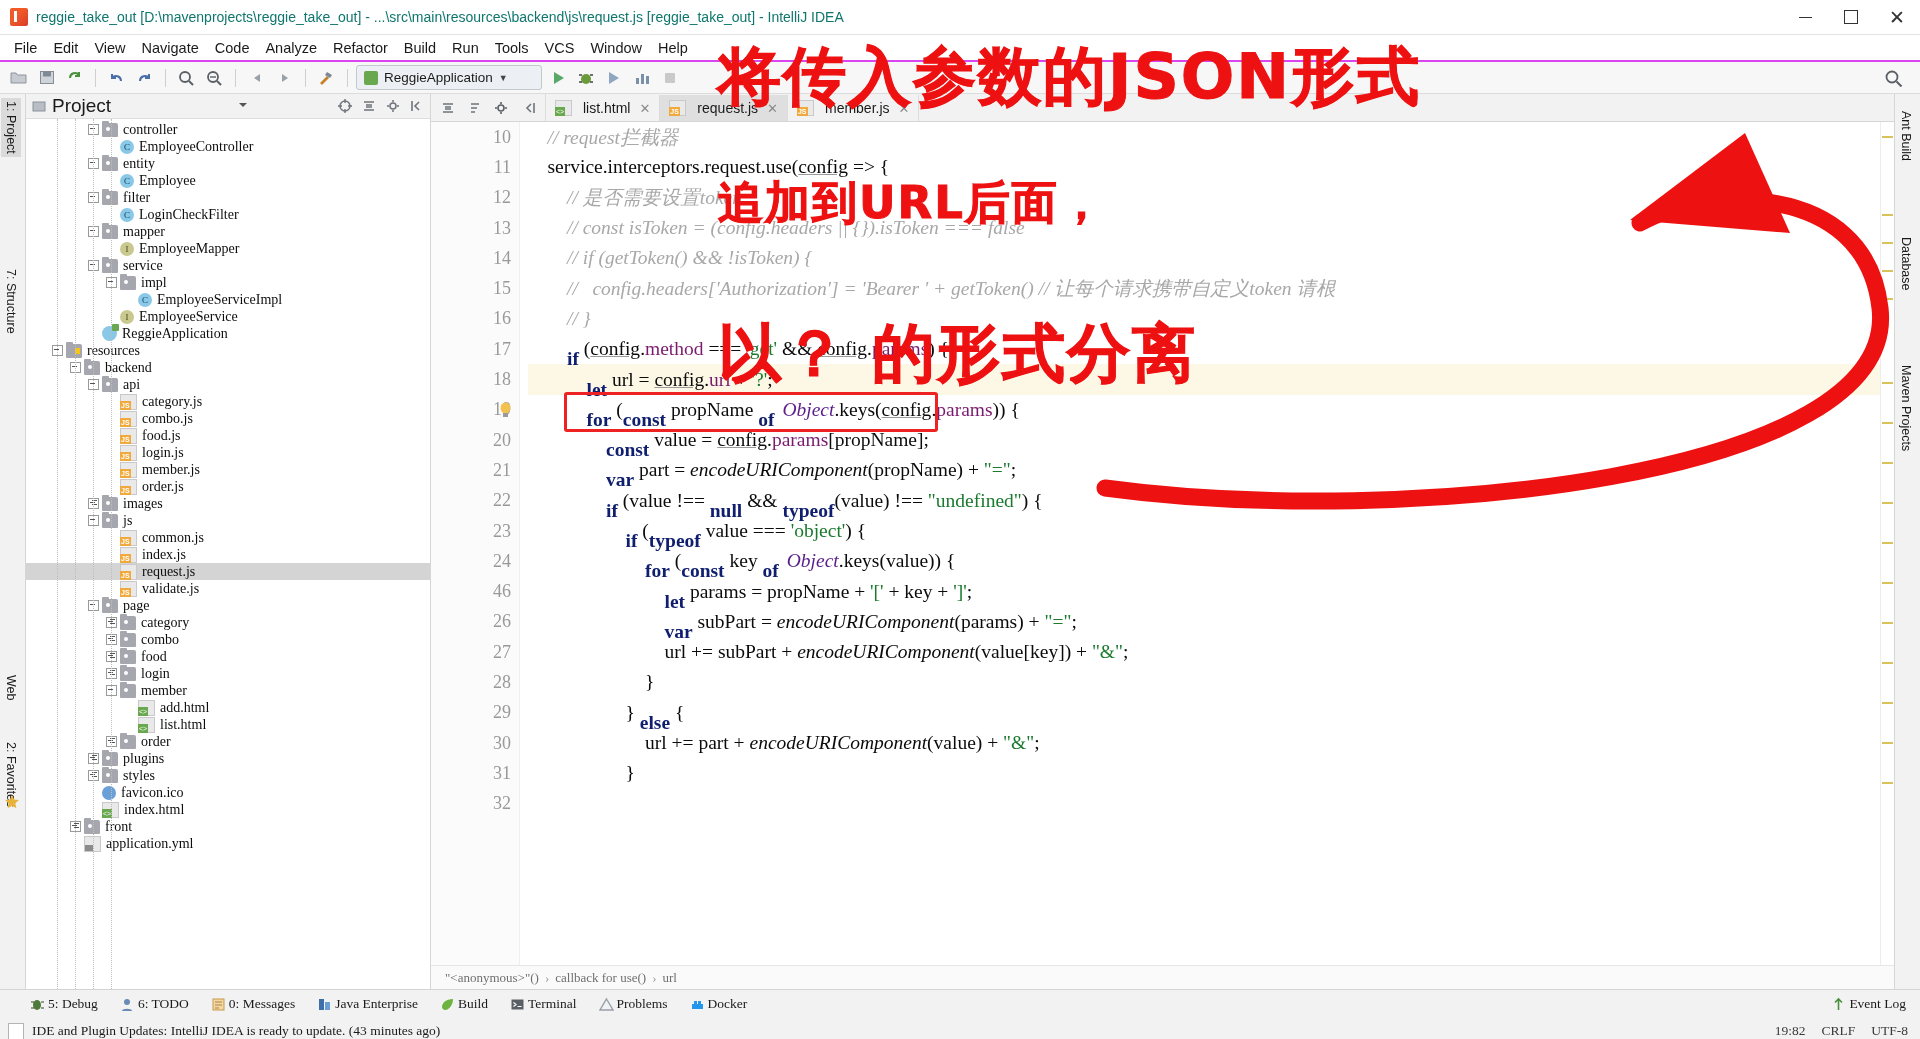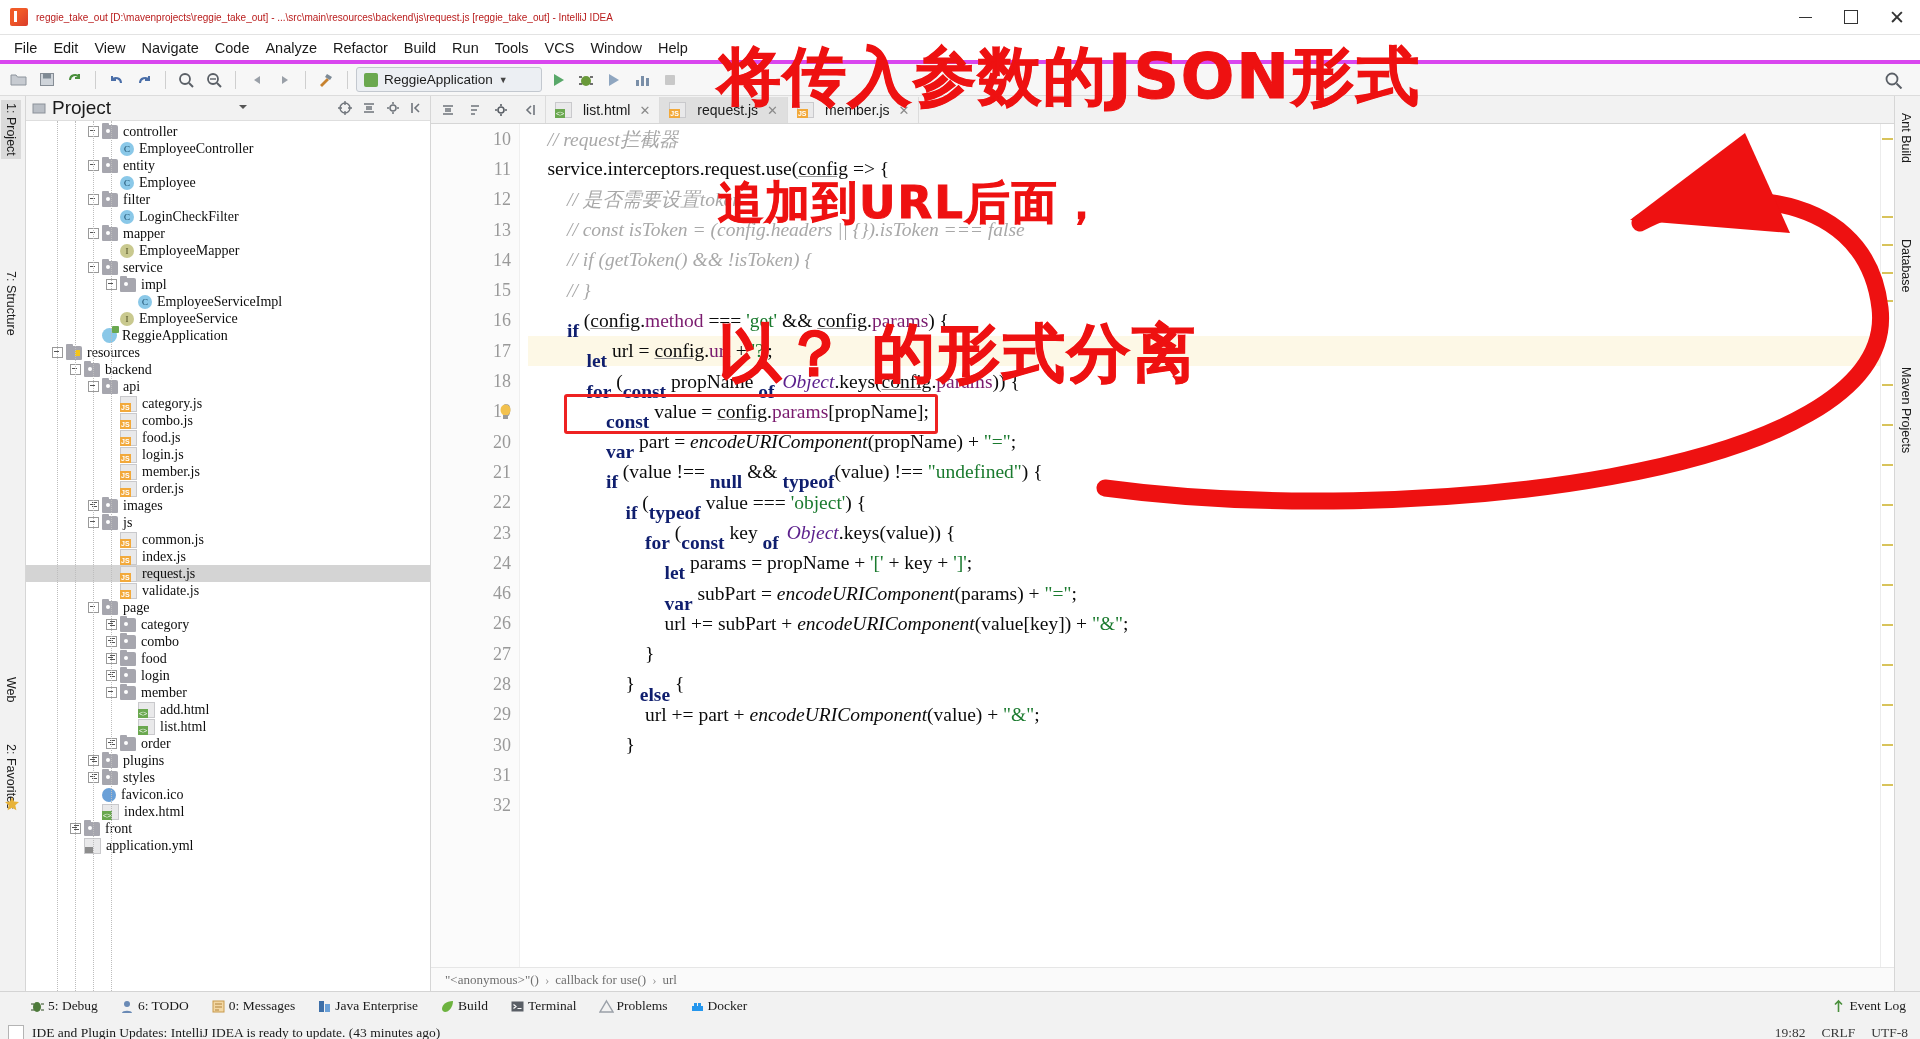--- a/index.html
+++ b/index.html
@@ -10,29 +10,29 @@
     font-size:12px;color:#000;
     -webkit-font-smoothing:none;
   }
   .app{position:relative;width:1920px;height:1039px;background:#f0f0f0;}
 
   
   .titlebar{height:34px;background:#ffffff;display:flex;align-items:center;border-bottom:1px solid #e3e3e3;}
   .tb-icon{width:18px;height:18px;margin-left:10px;margin-right:8px;flex:none;
            background:linear-gradient(135deg,#f05a28 0%,#f05a28 40%,#d93b2b 100%);border-radius:2px;position:relative;}
   .tb-icon:after{content:"";position:absolute;left:4px;top:3px;width:3px;height:11px;background:#fff;}
-  .tb-title{font-size:10px;color:#b91c1c;white-space:nowrap;}
+  .tb-title{font-size:14px;color:#0f766e;white-space:nowrap;}
   .tb-spacer{flex:1;}
   .winbtn{width:46px;height:34px;display:flex;align-items:center;justify-content:center;color:#333;font-size:15px;}
   .wb-min{width:13px;height:1px;background:#333;display:block;}
   .wb-max{width:12px;height:12px;border:1.4px solid #333;display:block;}
   .wb-x{font-size:19px;line-height:19px;font-family:"DejaVu Sans",sans-serif;}
 
   
-  .menubar{height:25px;background:#ffffff;display:flex;align-items:center;padding-left:6px;border-bottom:4px solid #d946ef;}
+  .menubar{height:25px;background:#ffffff;display:flex;align-items:center;padding-left:6px;border-bottom:2px solid #d946ef;}
   .menuitem{padding:3px 8px;font-size:14.5px;color:#1a1a1a;white-space:nowrap;}
 
   
   .toolbar{height:31px;background:#f7f7f7;display:flex;align-items:center;padding-left:6px;border-bottom:1px solid #dcdcdc;gap:3px;}
   .tbtn{width:25px;height:25px;display:flex;align-items:center;justify-content:center;border-radius:3px;position:relative;}
   .tsep{width:1px;height:18px;background:#cfcfcf;margin:0 5px;}
   .runcfg{height:23px;min-width:170px;background:#eceff3;border:1px solid #c3c8cf;border-radius:3px;
           display:flex;align-items:center;gap:6px;padding:0 7px;font-size:13.5px;color:#1b1b1b;}
   .runcfg .rc-ic{width:14px;height:14px;border-radius:2px;background:#6aa84f;position:relative;flex:none;}
   .toolbar-spacer{flex:1;}
@@ -670,20 +670,21 @@
                 <ellipse cx="6.5" cy="6" rx="5" ry="5.5" fill="#f2c14e"></ellipse>
                 <rect x="4" y="11" width="5" height="4" fill="#9a9a9a"></rect>
               </svg></div>
           </div>
         <div class="code" id="code">
             <div class="cline">&nbsp;&nbsp;&nbsp;&nbsp;<span class="cmt">// request拦截器</span></div>
             <div class="cline">&nbsp;&nbsp;&nbsp;&nbsp;service.interceptors.request.use(<span class="ulink">config</span> =&gt; {</div>
             <div class="cline">&nbsp;&nbsp;&nbsp;&nbsp;&nbsp;&nbsp;&nbsp;&nbsp;<span class="cmt">// 是否需要设置token</span></div>
             <div class="cline">&nbsp;&nbsp;&nbsp;&nbsp;&nbsp;&nbsp;&nbsp;&nbsp;<span class="cmt">// const isToken = (config.headers || {}).isToken === false</span></div>
             <div class="cline">&nbsp;&nbsp;&nbsp;&nbsp;&nbsp;&nbsp;&nbsp;&nbsp;<span class="cmt">// if (getToken() &amp;&amp; !isToken) {</span></div>
+            <div class="cline">&nbsp;&nbsp;&nbsp;&nbsp;&nbsp;&nbsp;&nbsp;&nbsp;<span class="cmt">//   config.headers['Authorization'] = 'Bearer ' + getToken() // 让每个请求携带自定义token 请根</span></div>
             <div class="cline">&nbsp;&nbsp;&nbsp;&nbsp;&nbsp;&nbsp;&nbsp;&nbsp;<span class="cmt">// }</span></div>
             <div class="cline">&nbsp;&nbsp;&nbsp;&nbsp;&nbsp;&nbsp;&nbsp;&nbsp;<span class="kw">if</span> (<span class="ulink">config</span>.<span class="fld">method</span> === <span class="str">'get'</span> &amp;&amp; <span class="ulink">config</span>.<span class="fld">params</span>) {</div>
             <div class="cline hl">&nbsp;&nbsp;&nbsp;&nbsp;&nbsp;&nbsp;&nbsp;&nbsp;&nbsp;&nbsp;&nbsp;&nbsp;<span class="kw">let</span> url = <span class="ulink">config</span>.<span class="fld">url</span> + <span class="str">'?'</span>;</div>
             <div class="cline">&nbsp;&nbsp;&nbsp;&nbsp;&nbsp;&nbsp;&nbsp;&nbsp;&nbsp;&nbsp;&nbsp;&nbsp;<span class="kw">for</span> (<span class="kw">const</span> propName <span class="kw">of</span> <span class="obj">Object</span>.keys(<span class="ulink">config</span>.<span class="fld">params</span>)) {</div>
             <div class="cline">&nbsp;&nbsp;&nbsp;&nbsp;&nbsp;&nbsp;&nbsp;&nbsp;&nbsp;&nbsp;&nbsp;&nbsp;&nbsp;&nbsp;&nbsp;&nbsp;<span class="kw">const</span> value = <span class="ulink">config</span>.<span class="fld">params</span>[propName];</div>
             <div class="cline">&nbsp;&nbsp;&nbsp;&nbsp;&nbsp;&nbsp;&nbsp;&nbsp;&nbsp;&nbsp;&nbsp;&nbsp;&nbsp;&nbsp;&nbsp;&nbsp;<span class="kw">var</span> part = <span class="fn">encodeURIComponent</span>(propName) + <span class="str">"="</span>;</div>
             <div class="cline">&nbsp;&nbsp;&nbsp;&nbsp;&nbsp;&nbsp;&nbsp;&nbsp;&nbsp;&nbsp;&nbsp;&nbsp;&nbsp;&nbsp;&nbsp;&nbsp;<span class="kw">if</span> (value !== <span class="kw">null</span> &amp;&amp; <span class="kw">typeof</span>(value) !== <span class="str">"undefined"</span>) {</div>
             <div class="cline">&nbsp;&nbsp;&nbsp;&nbsp;&nbsp;&nbsp;&nbsp;&nbsp;&nbsp;&nbsp;&nbsp;&nbsp;&nbsp;&nbsp;&nbsp;&nbsp;&nbsp;&nbsp;&nbsp;&nbsp;<span class="kw">if</span> (<span class="kw">typeof</span> value === <span class="str">'object'</span>) {</div>
             <div class="cline">&nbsp;&nbsp;&nbsp;&nbsp;&nbsp;&nbsp;&nbsp;&nbsp;&nbsp;&nbsp;&nbsp;&nbsp;&nbsp;&nbsp;&nbsp;&nbsp;&nbsp;&nbsp;&nbsp;&nbsp;&nbsp;&nbsp;&nbsp;&nbsp;<span class="kw">for</span> (<span class="kw">const</span> key <span class="kw">of</span> <span class="obj">Object</span>.keys(value)) {</div>
             <div class="cline">&nbsp;&nbsp;&nbsp;&nbsp;&nbsp;&nbsp;&nbsp;&nbsp;&nbsp;&nbsp;&nbsp;&nbsp;&nbsp;&nbsp;&nbsp;&nbsp;&nbsp;&nbsp;&nbsp;&nbsp;&nbsp;&nbsp;&nbsp;&nbsp;&nbsp;&nbsp;&nbsp;&nbsp;<span class="kw">let</span> params = propName + <span class="str">'['</span> + key + <span class="str">']'</span>;</div>

